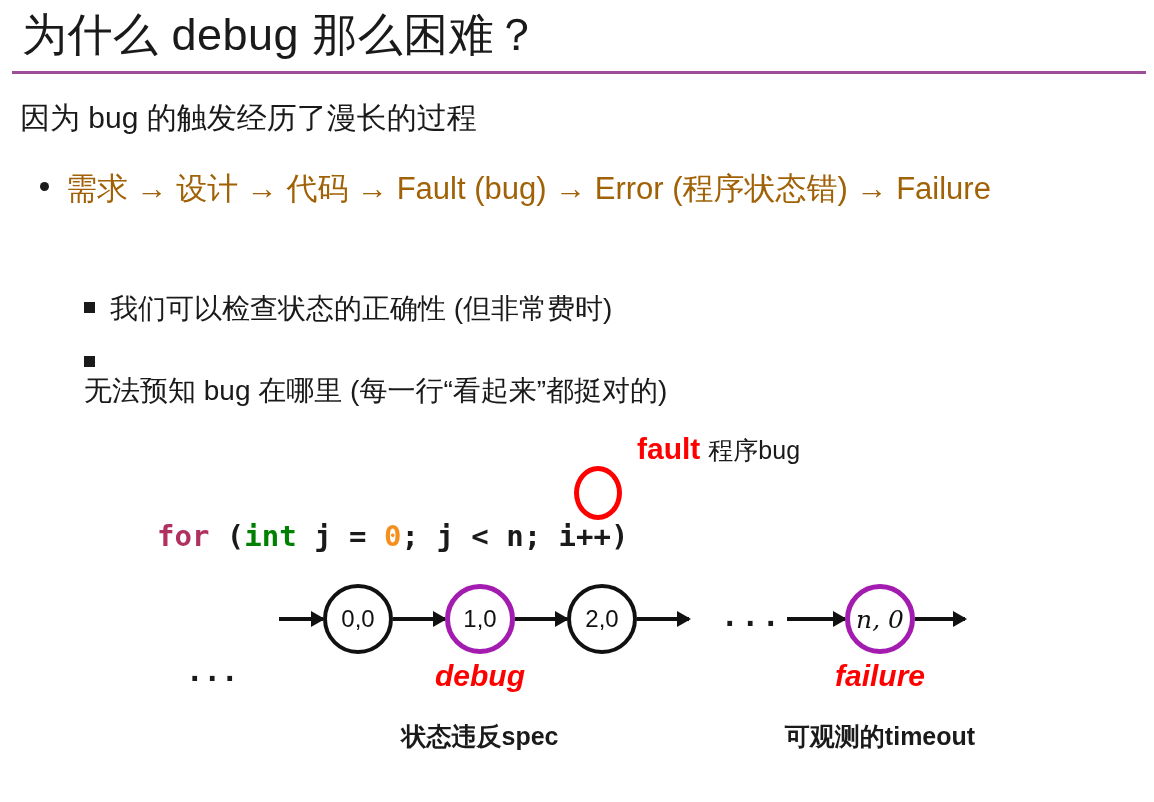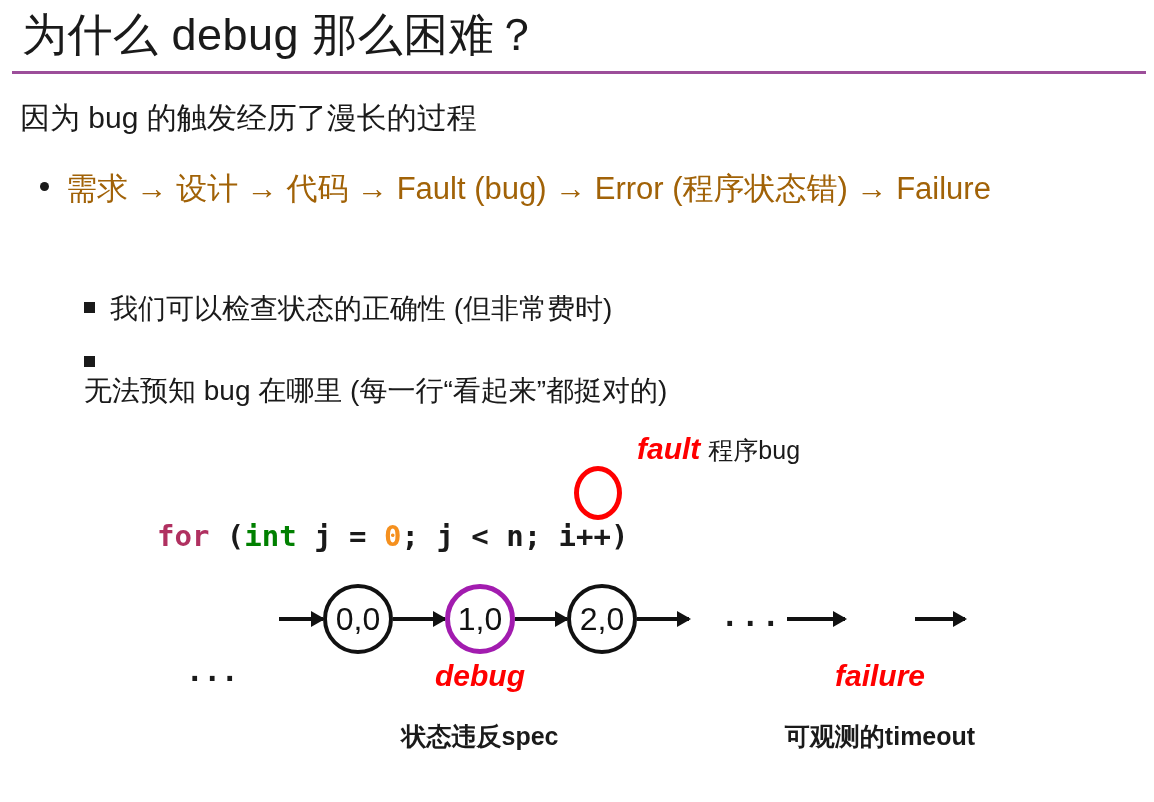--- a/index.html
+++ b/index.html
@@ -134,21 +134,20 @@
   #fault-annot {
     position: absolute;
     left: 637px;
     top: 430px;
     white-space: nowrap;
     line-height: 38px;
   }
   #fault-annot .fault-word {
     font-size: 30px;
     font-weight: bold;
-    font-style: italic;
     color: #FF0000;
   }
   #fault-annot .fault-cn {
     font-size: 25px;
     color: #1a1a1a;
     margin-left: 8px;
   }
 
   
   #diagram {
@@ -166,21 +165,21 @@
     box-sizing: border-box;
     display: flex;
     align-items: center;
     justify-content: center;
     background: #ffffff;
     top: 19px;
   }
   .node.black { border: 4px solid #111111; }
   .node.red   { border: 5px solid #a21caf; }
   .node .node-label {
-    font-size: 32px;
+    font-size: 24px;
     color: #111111;
     line-height: 1;
   }
   .node.mathy .node-label {
     font-family: "DejaVu Serif", "Liberation Serif", serif;
     font-style: italic;
     font-size: 25px;
   }
   #node-00 { left: 323px; }
   #node-10 { left: 445px; }
@@ -295,20 +294,23 @@
     <div class="node black" id="node-20">
       <span class="node-label">2,0</span>
     </div>
 
     <div class="arrow" id="arrow-2-out"></div>
 
     <div id="diagram-ellipsis">...</div>
 
     <div class="arrow" id="arrow-mid"></div>
 
+    <div class="node red mathy" id="node-n0">
+      <span class="node-label">n, 0</span>
+    </div>
 
     <div class="arrow" id="arrow-out"></div>
   </div>
 
   <div class="annot-group" id="annot-error">
     <div class="annot-en">debug</div>
     <div class="annot-cn">状态违反spec</div>
   </div>
 
   <div class="annot-group" id="annot-failure">

